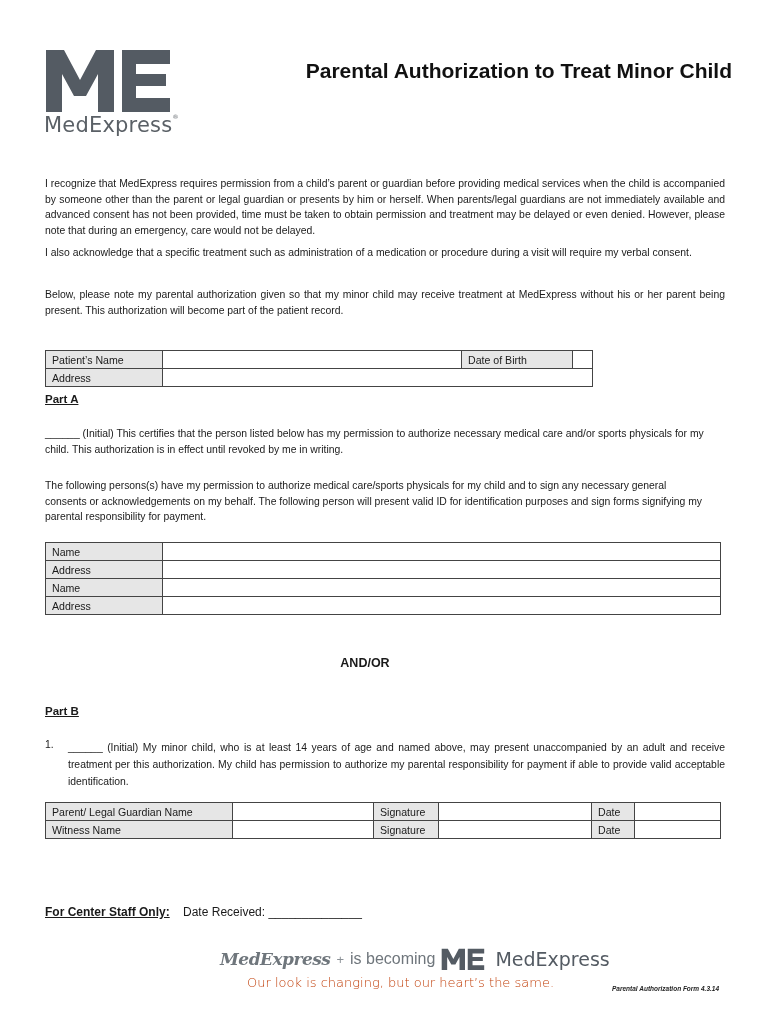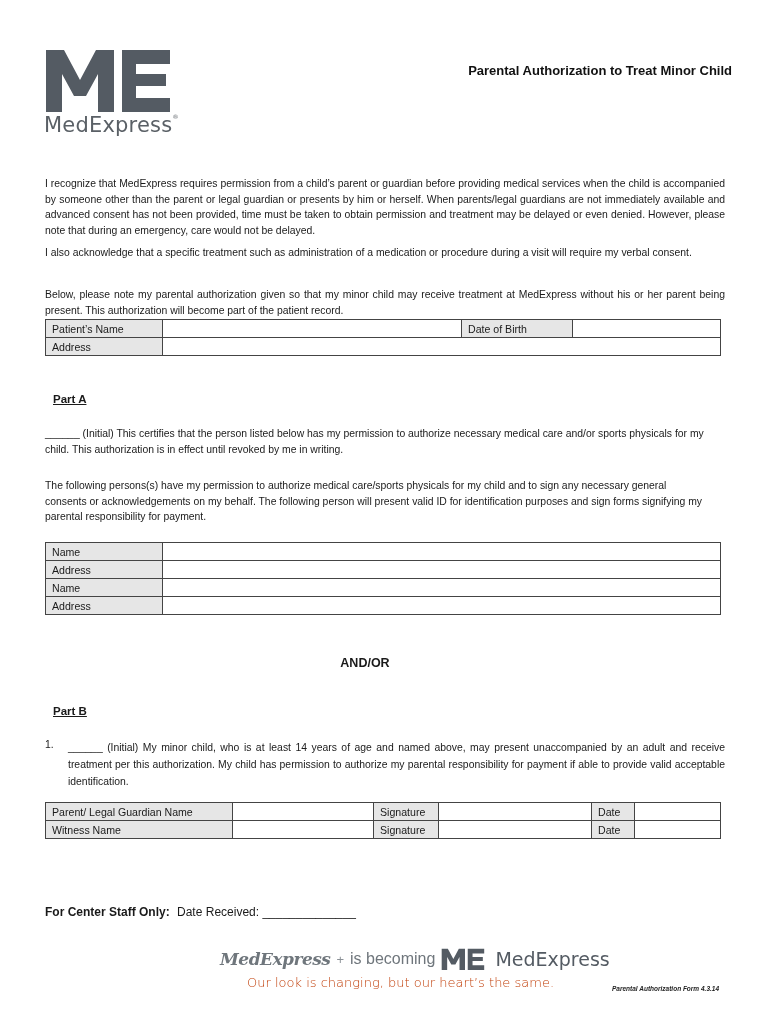--- a/index.html
+++ b/index.html
@@ -3,31 +3,31 @@
 <meta charset="utf-8">
 <style>
   html, body { margin: 0; padding: 0; background: #ffffff; }
   body { width: 770px; height: 1024px; position: relative; overflow: hidden;
          font-family: "Liberation Sans", sans-serif; color: #1a1a1a; }
   .abs { position: absolute; }
   .logo { left: 44px; top: 48px; width: 140px; height: 95px; }
   .logo-text { left: 44px; top: 113px; font-size: 21px; color: #5a6066; letter-spacing: 0.2px;
                font-family: "DejaVu Sans", sans-serif; font-weight: normal; }
   .logo-text sup { font-size: 6px; vertical-align: top; }
-  .title { right: 38px; top: 60px; text-align: right; font-size: 13px; font-weight: bold;
+  .title { right: 38px; top: 60px; text-align: right; font-size: 21px; font-weight: bold;
            line-height: 22px; color: #111; }
   .para { left: 45px; width: 680px; font-size: 10.4px; line-height: 15.5px; text-align: justify; color: #1a1a1a; }
   .para.left { text-align: left; }
   table.form { position: absolute; left: 45px; border-collapse: collapse; font-size: 10.6px; }
   table.form td { border: 1px solid #444; height: 17px; padding: 0 6px; }
   table.form td.lbl { background: #e6e6e6; color: #1a1a1a; }
-  .heading-u { left: 45px; font-size: 11.5px; font-weight: bold; text-decoration: underline; margin-left: 8px; }
+  .heading-u { left: 45px; font-size: 11.5px; font-weight: bold; text-decoration: underline; }
   .andor { left: 0; width: 730px; text-align: center; top: 656px; font-size: 12.5px; font-weight: bold; }
   .staff { left: 45px; top: 905px; font-size: 12px; }
-  .staff b { margin-right: 4px; }
+  .staff b { text-decoration: underline; margin-right: 10px; }
   .tagline { left: 247px; top: 975px; font-size: 13px; color: #c2410c; font-family: "DejaVu Sans", sans-serif; font-weight: 200; }
   .formid { left: 612px; top: 985px; font-size: 6.5px; font-style: italic; font-weight: bold; color: #222; }
 </style>
 </head>
 <body>
 
 <svg class="abs logo" viewBox="0 0 140 95">
   <g fill="#545b63">
     <path d="M2 2 h18 l16 30 l16 -30 h18 v62 h-16 v-38 l-12 22 h-12 l-12 -22 v38 h-16 z"></path>
     <rect x="56" y="42" width="14" height="22" rx="1"></rect>
@@ -37,21 +37,21 @@
 <div class="abs logo-text"><span>MedExpress</span><sup>®</sup></div>
 
 <div class="abs title">
   <div>Parental Authorization to Treat Minor Child</div>
 </div>
 
 <div class="abs para" style="top:176px">I recognize that MedExpress requires permission from a child’s parent or guardian before providing medical services when the child is accompanied by someone other than the parent or legal guardian or presents by him or herself.  When parents/legal guardians are not immediately available and advanced consent has not been provided, time must be taken to obtain permission and treatment may be delayed or even denied.  However, please note that during an emergency, care would not be delayed.</div>
 <div class="abs para" style="top:245px">I also acknowledge that a specific treatment such as administration of a medication or procedure during a visit will require my verbal consent.</div>
 <div class="abs para" style="top:287px">Below, please note my parental authorization given so that my minor child may receive treatment at MedExpress without his or her parent being present. This authorization will become part of the patient record.</div>
 
-<table class="form" style="top:319px; width:676px;">
+<table class="form" style="top:350px; width:548px;">
   <tbody>
       <tr>
     <td class="lbl" style="width:104px">Patient’s Name</td>
     <td style="width:286px"></td>
     <td class="lbl" style="width:98px">Date of Birth</td>
     <td></td>
   </tr>
   <tr>
     <td class="lbl">Address</td>
     <td colspan="3"></td>

